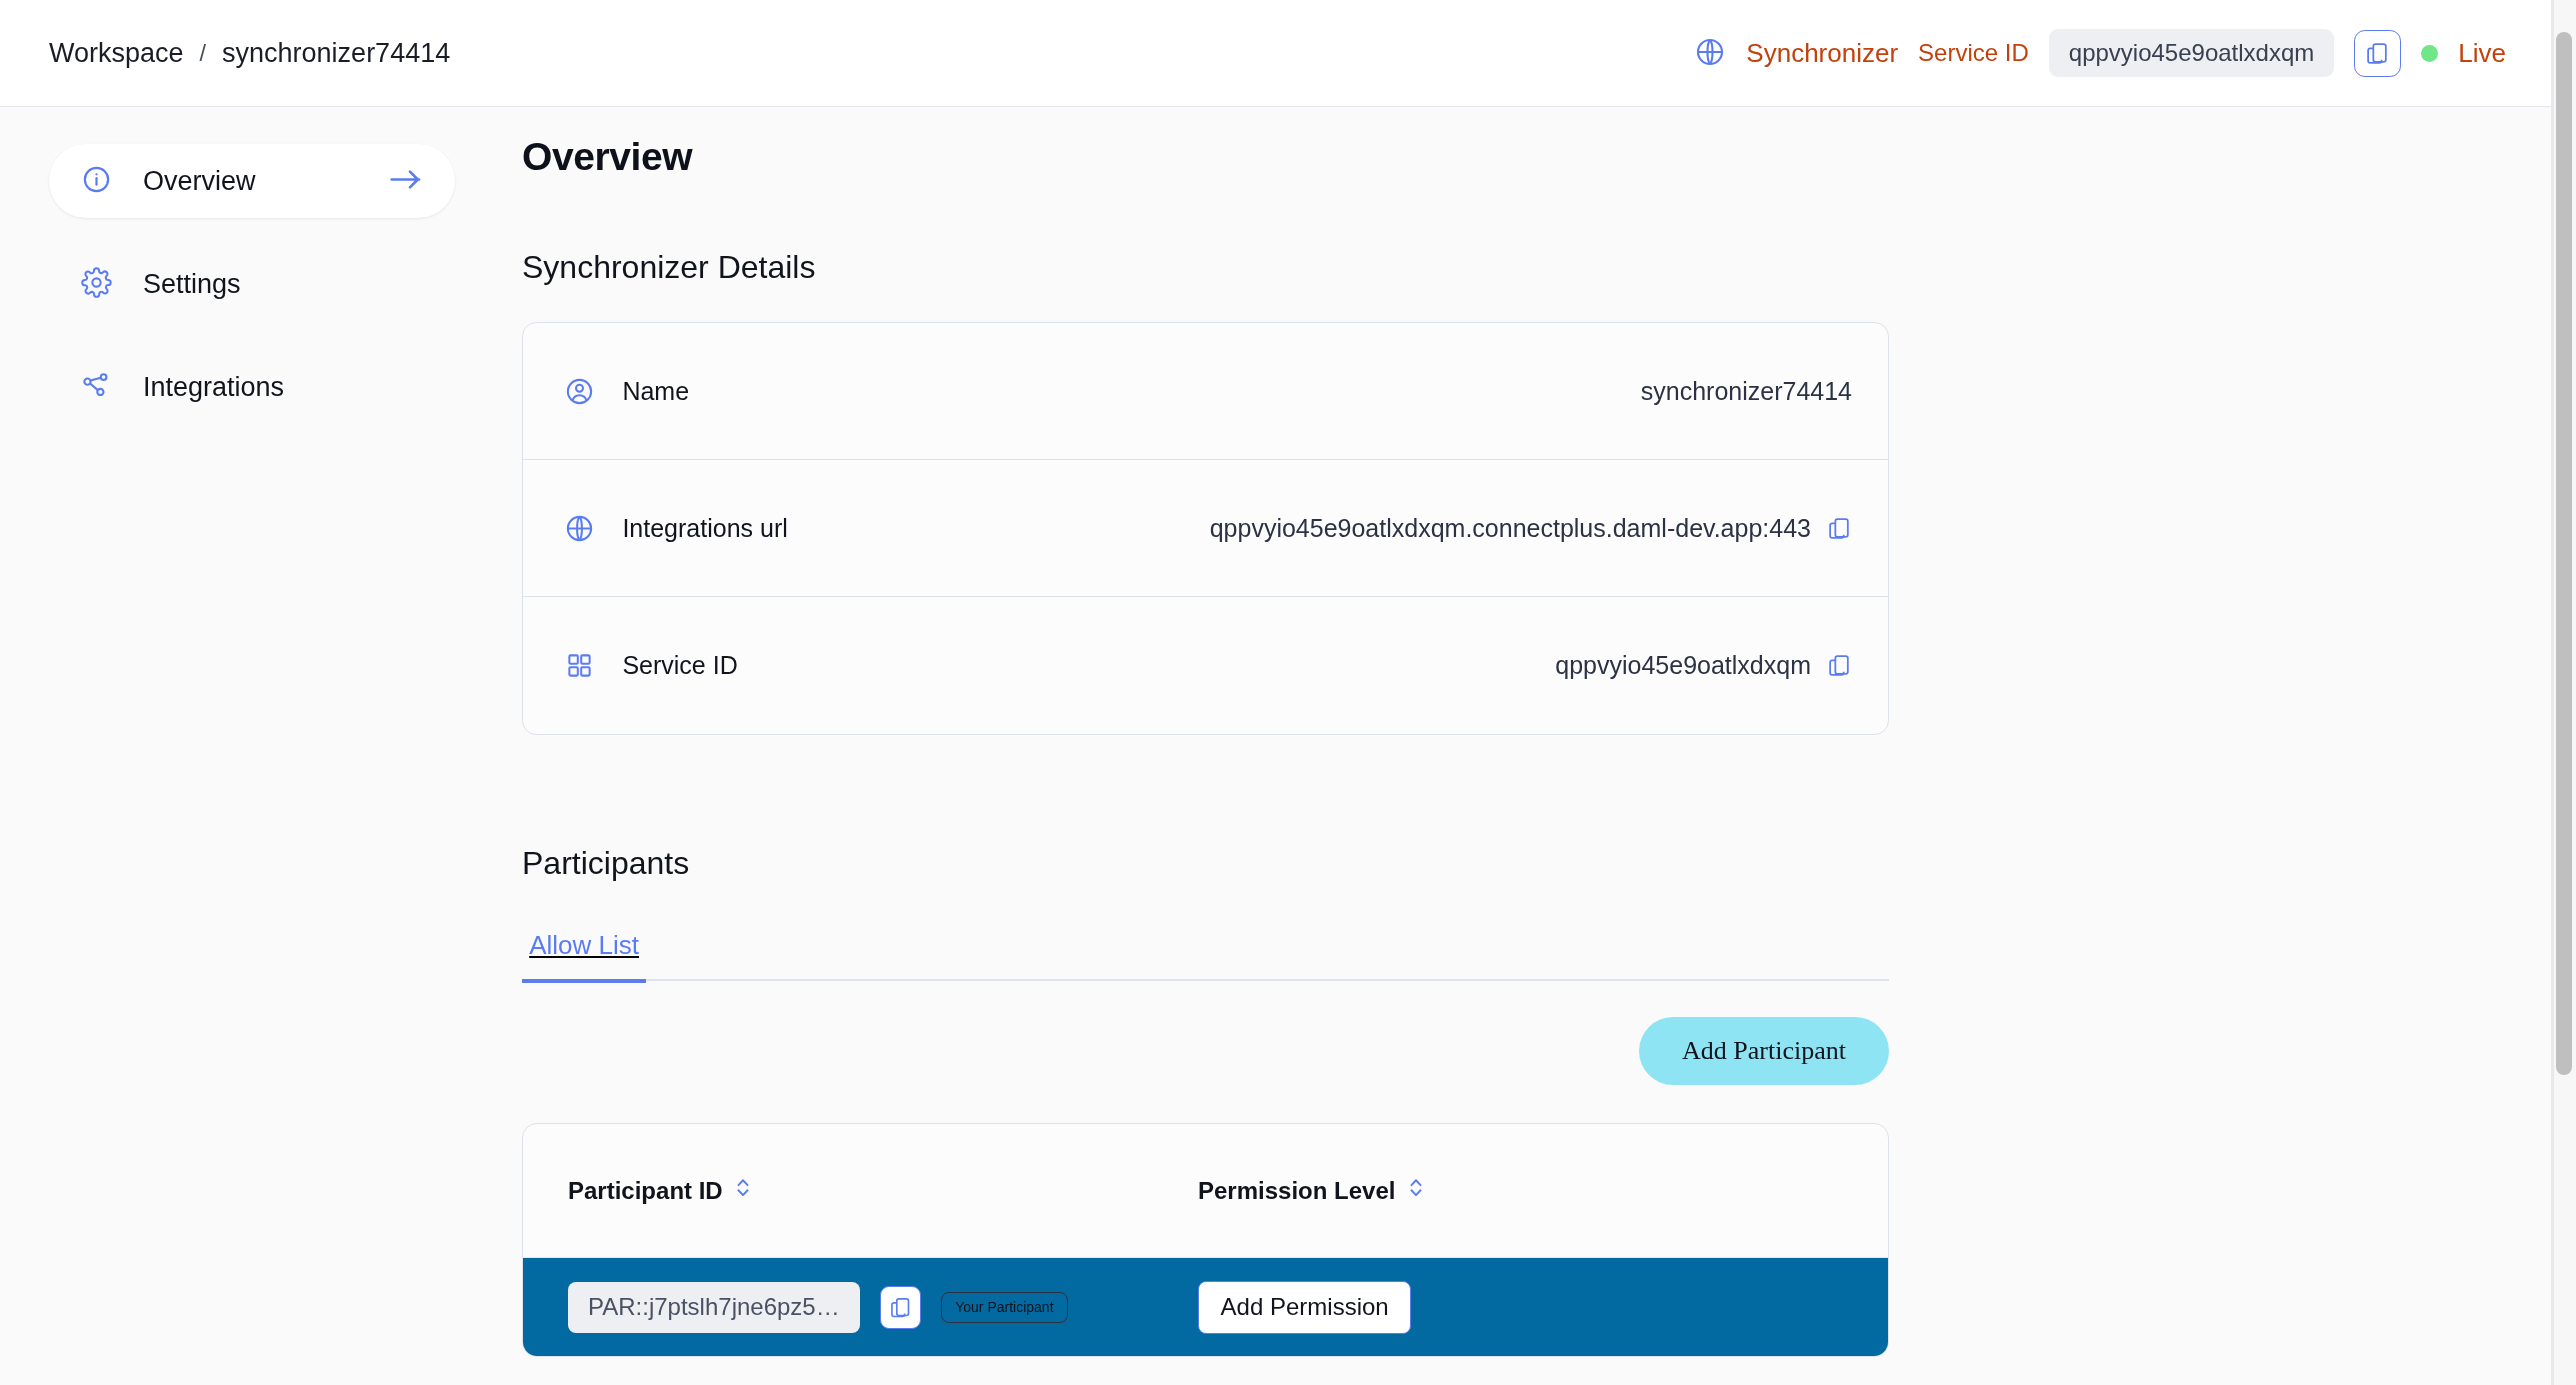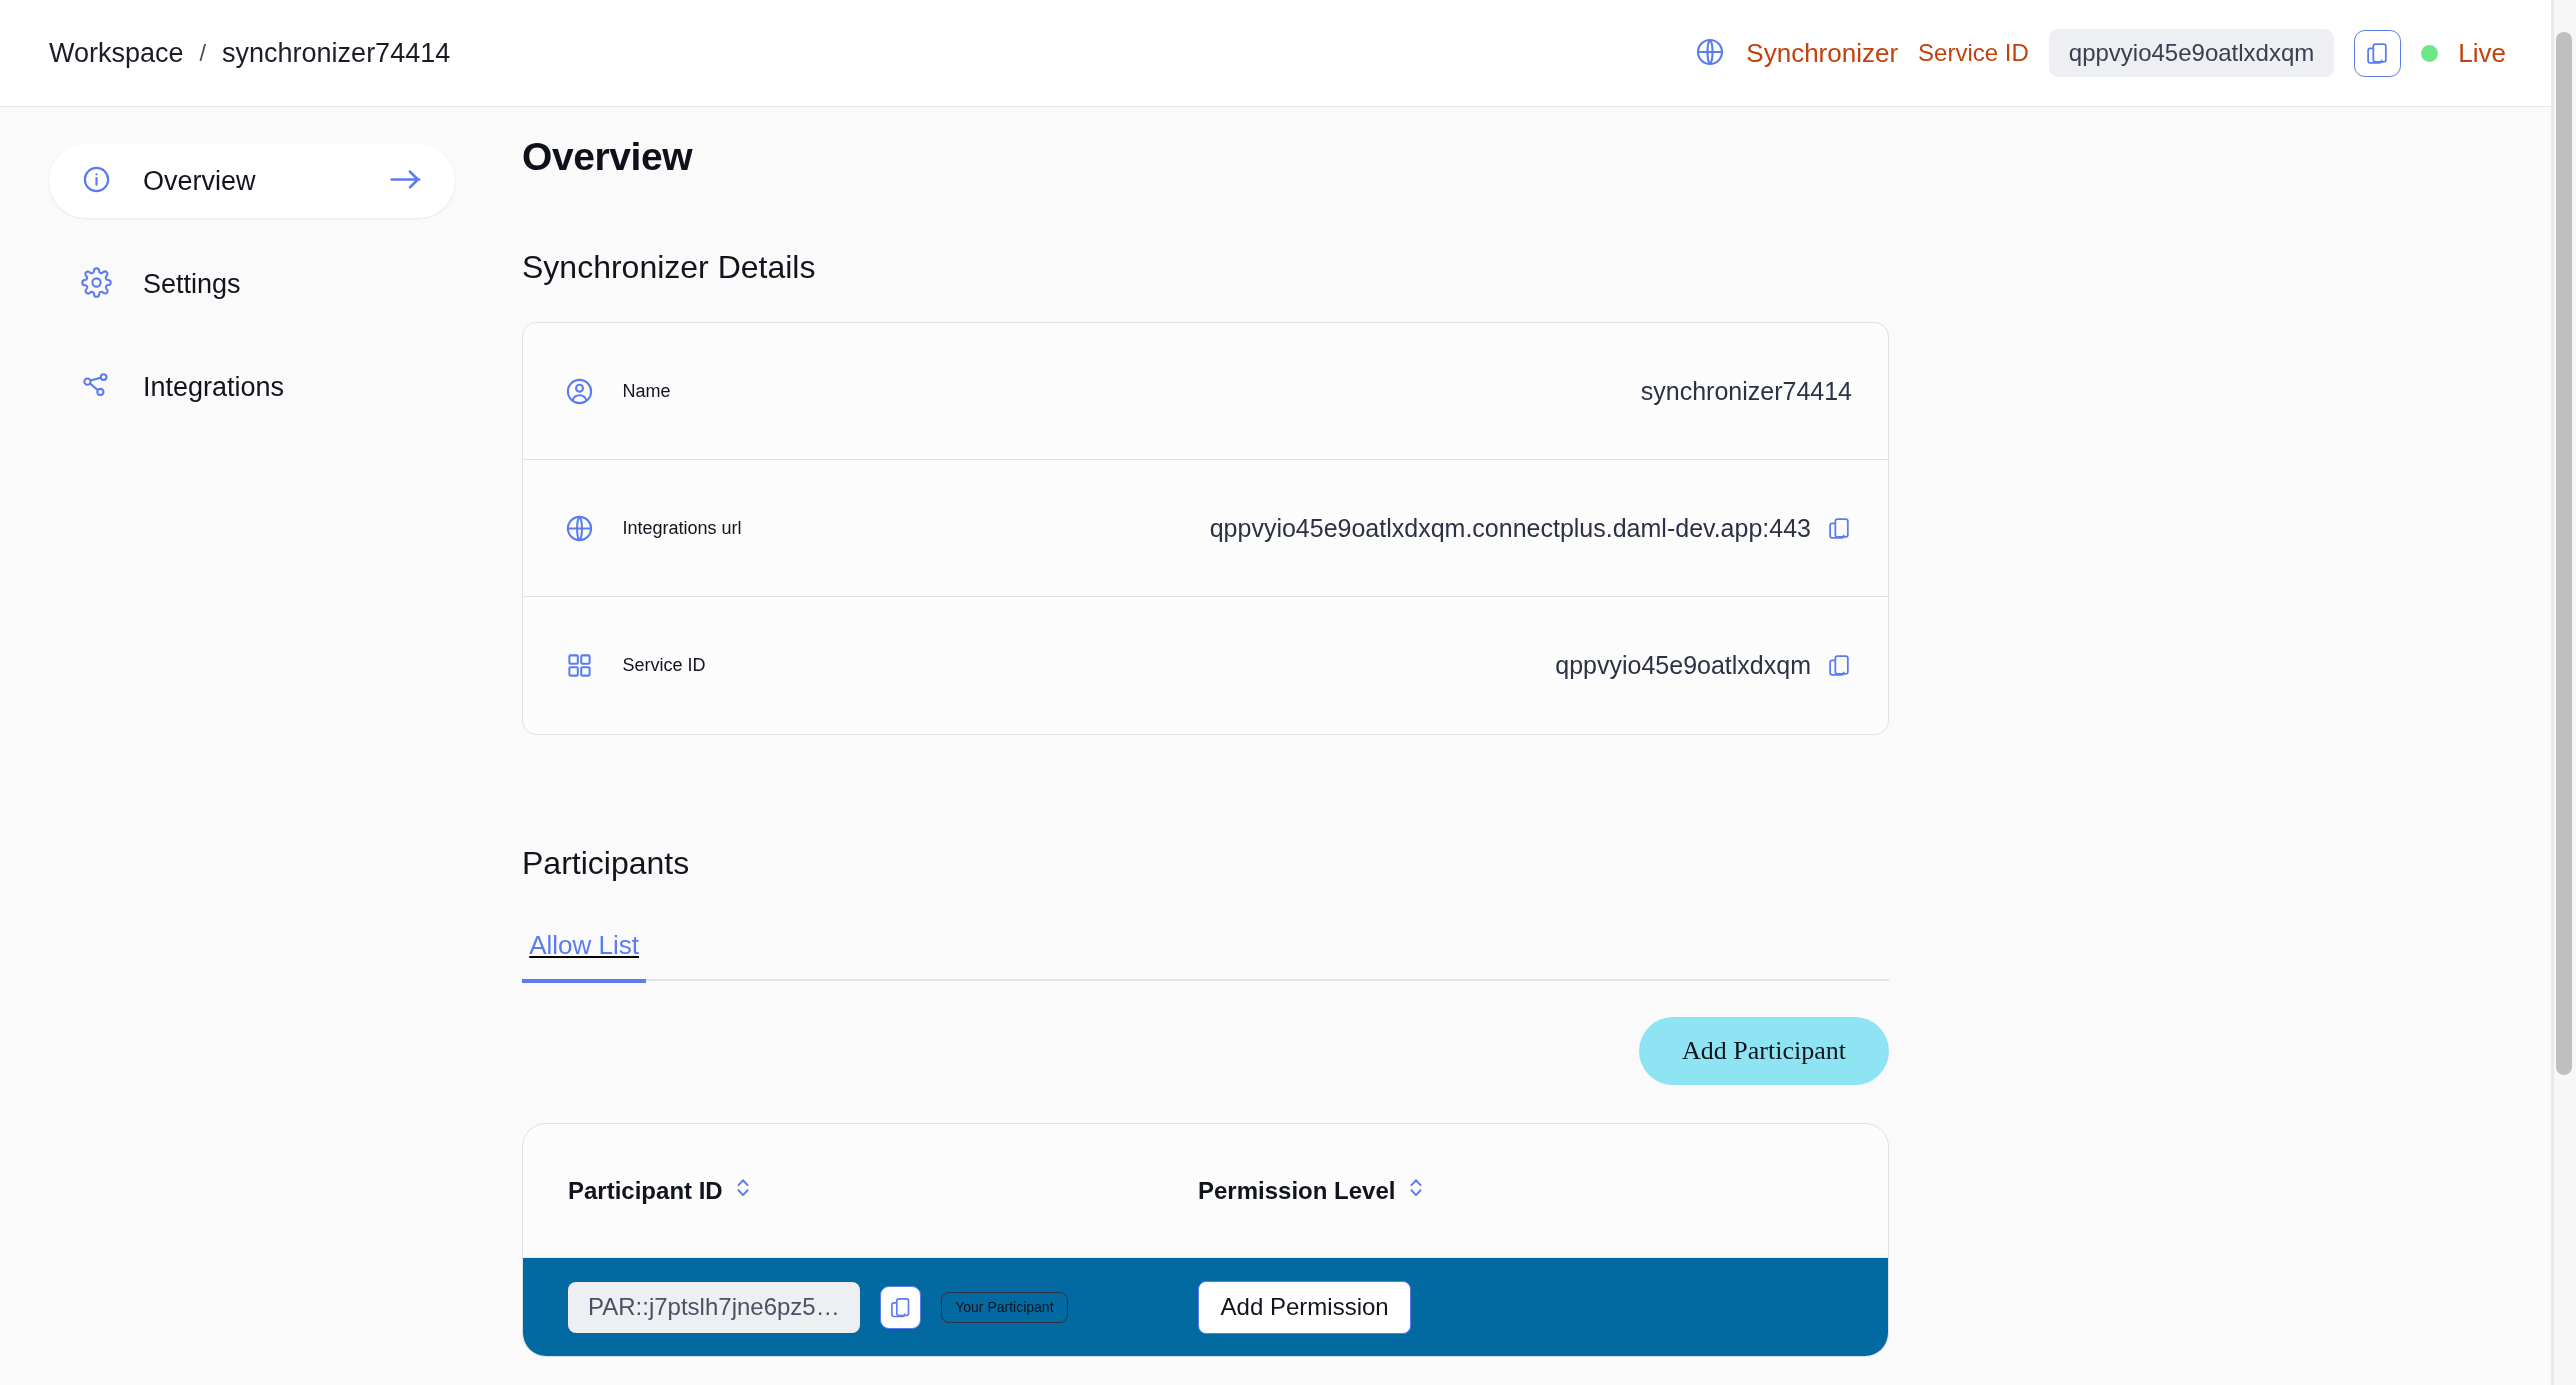--- a/index.html
+++ b/index.html
@@ -64,42 +64,42 @@
   .card {
     border: 1.8px solid #DDE1EA; border-radius: 14.4px;
     background: #FCFCFD; margin-top: 36px; overflow: hidden;
   }
   .row {
     display: flex; align-items: center; height: 137px;
     padding: 0 36px; border-bottom: 1.8px solid #DDE1EA;
   }
   .row:last-child { border-bottom: none; }
   .row-ico { width: 40px; display: flex; justify-content: center; flex: none; }
-  .row-label { font-size: 18px; color: #11141C; margin-left: 23.4px; }
+  .row-label { font-size: 25px; color: #11141C; margin-left: 23.4px; }
   .row-val {
     margin-left: auto; font-size: 25px; color: #2C3243;
     display: flex; align-items: center; gap: 16px; white-space: nowrap;
   }
   .icon-btn-plain { cursor: pointer; display: flex; align-items: center; }
 
   
   .participants { margin-top: 110px; }
   .tabs { margin-top: 48px; border-bottom: 2.7px solid #DFE3EB; display: flex; text-decoration: underline; }
   .tab {
     font-size: 26px; color: #5B7CF0; padding: 0 7.2px 18px 7.2px;
     border-bottom: 4.5px solid #5B7CF0; margin-bottom: -3.6px; cursor: pointer;
   }
   .btn-row { display: flex; justify-content: flex-end; margin-top: 36px; }
   .btn-primary {
     background: #8FE4F4; color: #11141C; border: none; border-radius: 36px;
     font-size: 26px; font-family: Liberation Serif, serif; padding: 19px 43px; cursor: pointer;
   }
 
   .table {
-    margin-top: 38px; border: 1.8px solid #DDE1EA; border-radius: 24px;
+    margin-top: 38px; border: 1.8px solid #DDE1EA; border-radius: 15px;
     background: #FCFCFD; overflow: hidden;
   }
   .thead { display: flex; align-items: center; height: 133px; padding: 0 45px; }
   .th { font-size: 24px; font-weight: bold; color: #11141C; display: flex; align-items: center; gap: 12.6px; cursor: pointer; }
   .th.col1 { width: 630px; }
   .tbody-row {
     display: flex; align-items: center; height: 99px; padding: 0 45px;
     border-top: 1.8px solid #E6E9EF; background: #0369a1;
   }
   .cell1 { width: 630px; display: flex; align-items: center; gap: 20px; }

